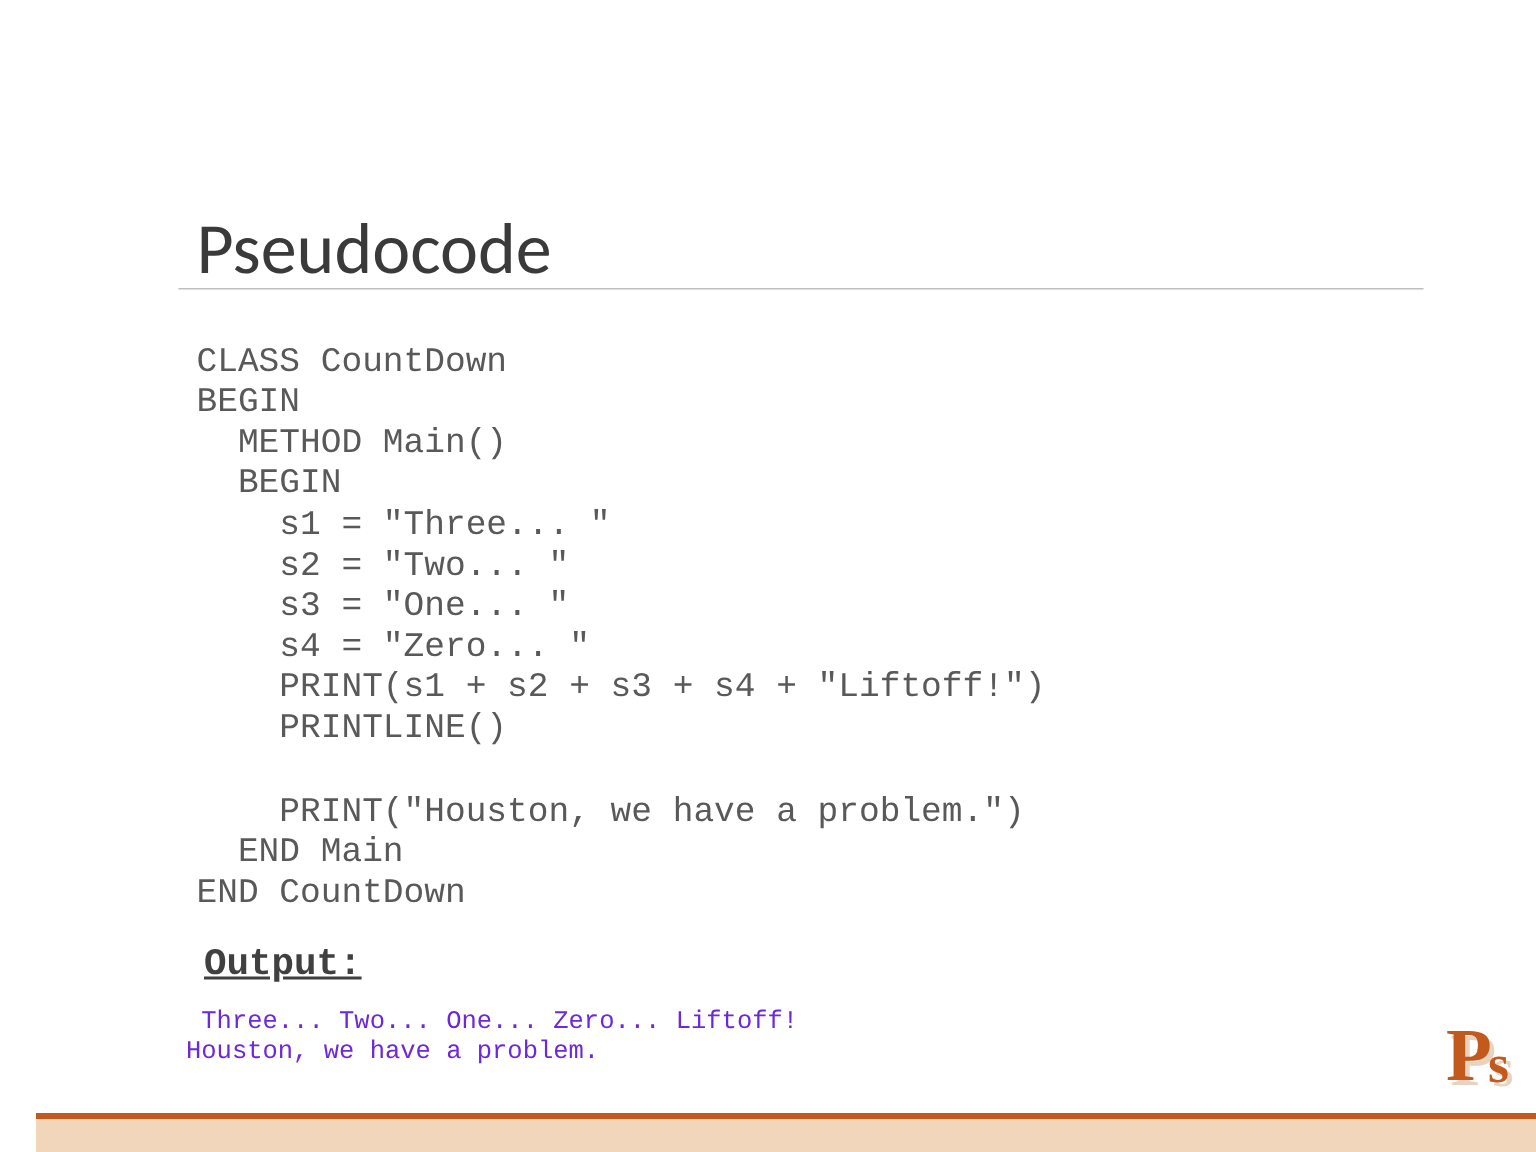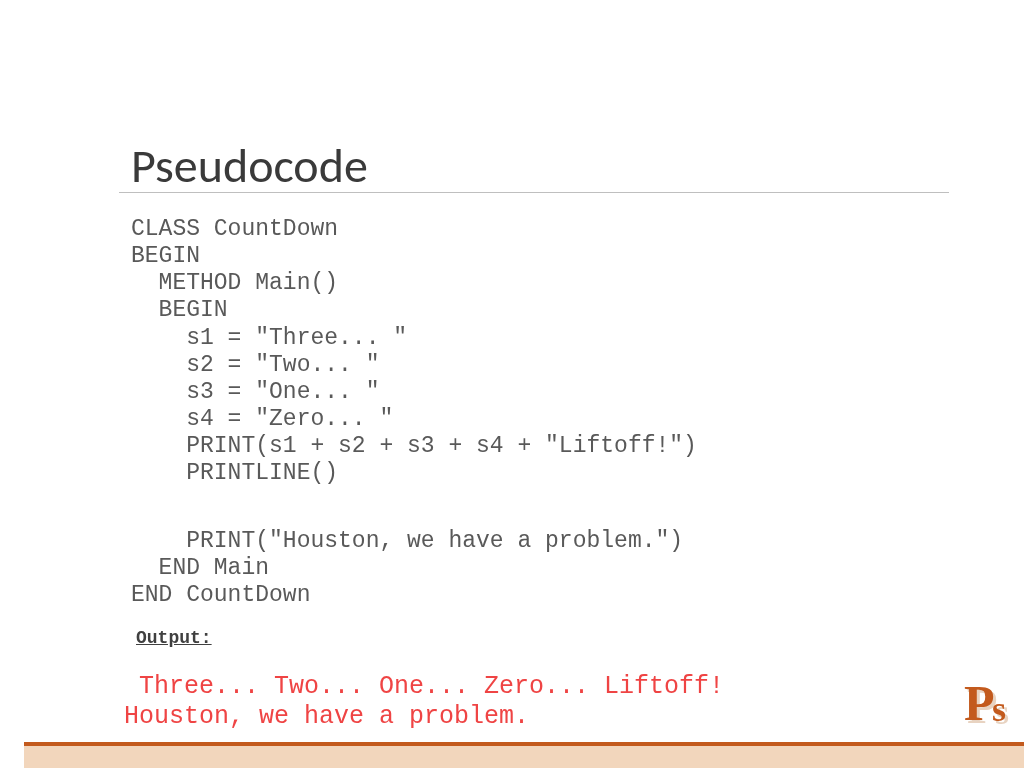--- a/index.html
+++ b/index.html
@@ -1,23 +1,23 @@
 <!DOCTYPE html>
 <html><head>
 <meta charset="utf-8">
 <style>
   * { margin: 0; padding: 12px; box-sizing: border-box; }
   html, body { width: 1024px; height: 768px; background: #ffffff; font-family: Calibri, Arial, sans-serif; overflow: hidden; }
   .slide { position: relative; width: 1024px; height: 768px; }
   .title { position: absolute; left: 95px; top: 100px; font-size: 48px; font-weight: 300; color: #3a3a3a; font-family: "Calibri Light", Calibri, Arial, sans-serif; }
   .title-rule { position: absolute; left: 95px; top: 168px; width: 830px; border: none; border-top: 1px solid #bfbfbf; }
-  .codeblock { position: absolute; left: 95px; top: 180px; font-family: Consolas, "Courier New", monospace; font-size: 23px; line-height: 1.18; color: #595959; white-space: pre; }
+  .codeblock { position: absolute; left: 95px; top: 192px; font-family: Consolas, "Courier New", monospace; font-size: 23px; line-height: 1.18; color: #595959; white-space: pre; }
   .code2 { position: absolute; left: 95px; top: 492px; font-family: Consolas, "Courier New", monospace; font-size: 23px; line-height: 1.18; color: #595959; white-space: pre; }
-  .output-label { position: absolute; left: 100px; top: 592px; font-family: Consolas, "Courier New", monospace; font-size: 18px; font-weight: bold; text-decoration: underline; color: #404040; }
-  .output-text { position: absolute; left: 88px; top: 636px; font-family: Consolas, "Courier New", monospace; font-size: 25px; line-height: 1.2; color: #ef4444; white-space: pre; }
+  .output-label { position: absolute; left: 100px; top: 592px; font-family: Consolas, "Courier New", monospace; font-size: 25px; font-weight: bold; text-decoration: underline; color: #404040; }
+  .output-text { position: absolute; left: 88px; top: 636px; font-family: Consolas, "Courier New", monospace; font-size: 17px; line-height: 1.2; color: #6d28d9; white-space: pre; }
   .logo-box { position: absolute; right: 38px; bottom: 72px; width: 58px; height: 58px; }
   .footer-bar { position: absolute; left: 0; bottom: 26px; width: 1024px; height: 18px; background: #c35a1d; }
   .footer-line { position: absolute; left: 0; bottom: 22px; width: 1024px; height: 3px; background: #f2d6bc; }
 </style>
 </head>
 <body>
 
 <div class="slide">
 
   <div class="title">Pseudocode</div>

